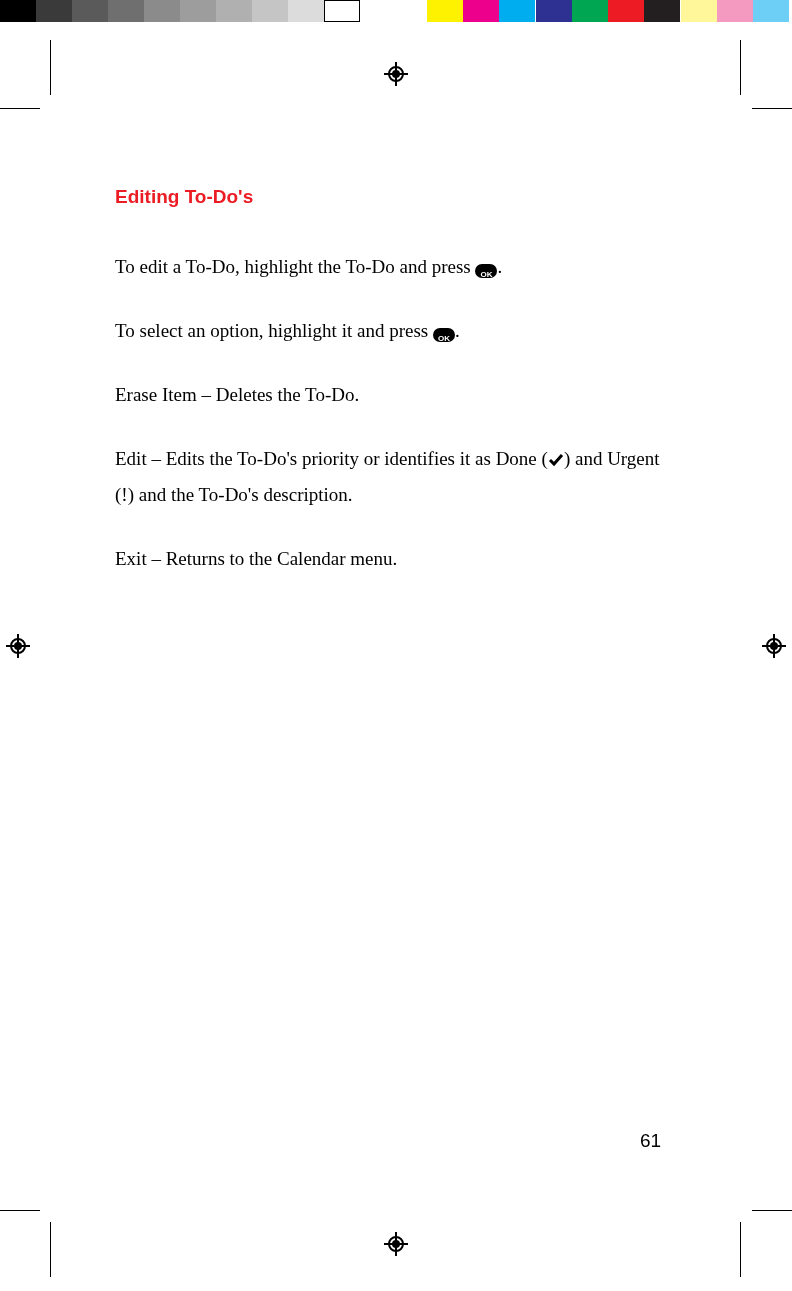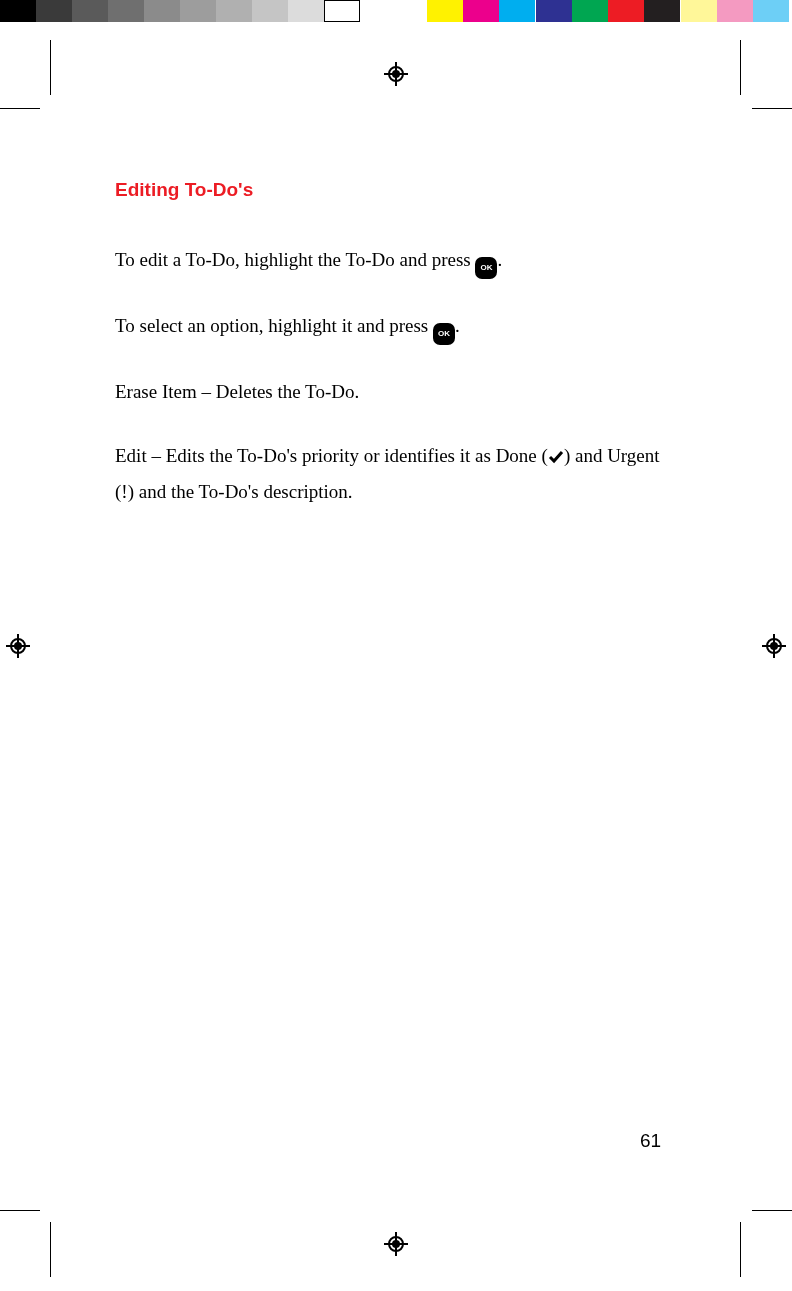--- a/index.html
+++ b/index.html
@@ -6,24 +6,24 @@
   .page{position:relative;width:792px;height:1291px;}
   
   .topbar{position:absolute;top:0;left:0;width:792px;height:22px;}
   .sw{position:absolute;top:0;height:22px;}
   
   .rule{position:absolute;background:#000;}
   
   .reg{position:absolute;width:24px;height:24px;}
   .reg svg{display:block;}
   
-  .content{position:absolute;left:115px;top:179px;width:565px;}
+  .content{position:absolute;left:115px;top:186px;width:565px;}
   h2.sec{color:#ec1c24;font-family:Helvetica,Arial,sans-serif;font-weight:bold;font-size:19px;margin:0 0 42px 0;}
   p.para{font-size:19px;line-height:34px;margin:0 0 30px 0;}
-  .ok{display:inline-block;vertical-align:-4px;width:22px;height:22px;background:#000;border-radius:7px;color:#fff;font-family:Helvetica,Arial,sans-serif;font-weight:bold;font-size:8px;line-height:22px;text-align:center;}
+  .ok{display:inline-block;vertical-align:-4px;width:22px;height:14px;background:#000;border-radius:7px;color:#fff;font-family:Helvetica,Arial,sans-serif;font-weight:bold;font-size:8px;line-height:22px;text-align:center;}
   .check{display:inline-block;vertical-align:middle;}
   .pagenum{position:absolute;left:640px;top:1130px;font-family:Helvetica,Arial,sans-serif;font-size:19px;}
 </style>
 </head>
 <body>
 
 <div class="page">
 
   <div class="topbar" id="topbar">
       <div class="sw" style="left: 0px; width: 36px; background: rgb(0, 0, 0);"></div>
@@ -107,17 +107,18 @@
     <p class="para">Erase Item – Deletes the To-Do.</p>
 
     <p class="para">
       <span>Edit – Edits the To-Do's priority or identifies it as Done (</span><span class="check"><svg width="16" height="14">
             <polyline points="2,7 6,11 14,2" fill="none" stroke="#000" stroke-width="3"></polyline>
           </svg></span><span>) and Urgent (!) and the To-Do's description.</span>
     </p>
 
 
 
+    <p class="para">Exit – Returns to the Calendar menu.</p>
   </div>
 
   <div class="pagenum">61</div>
 
 </div>
 
 </body></html>

